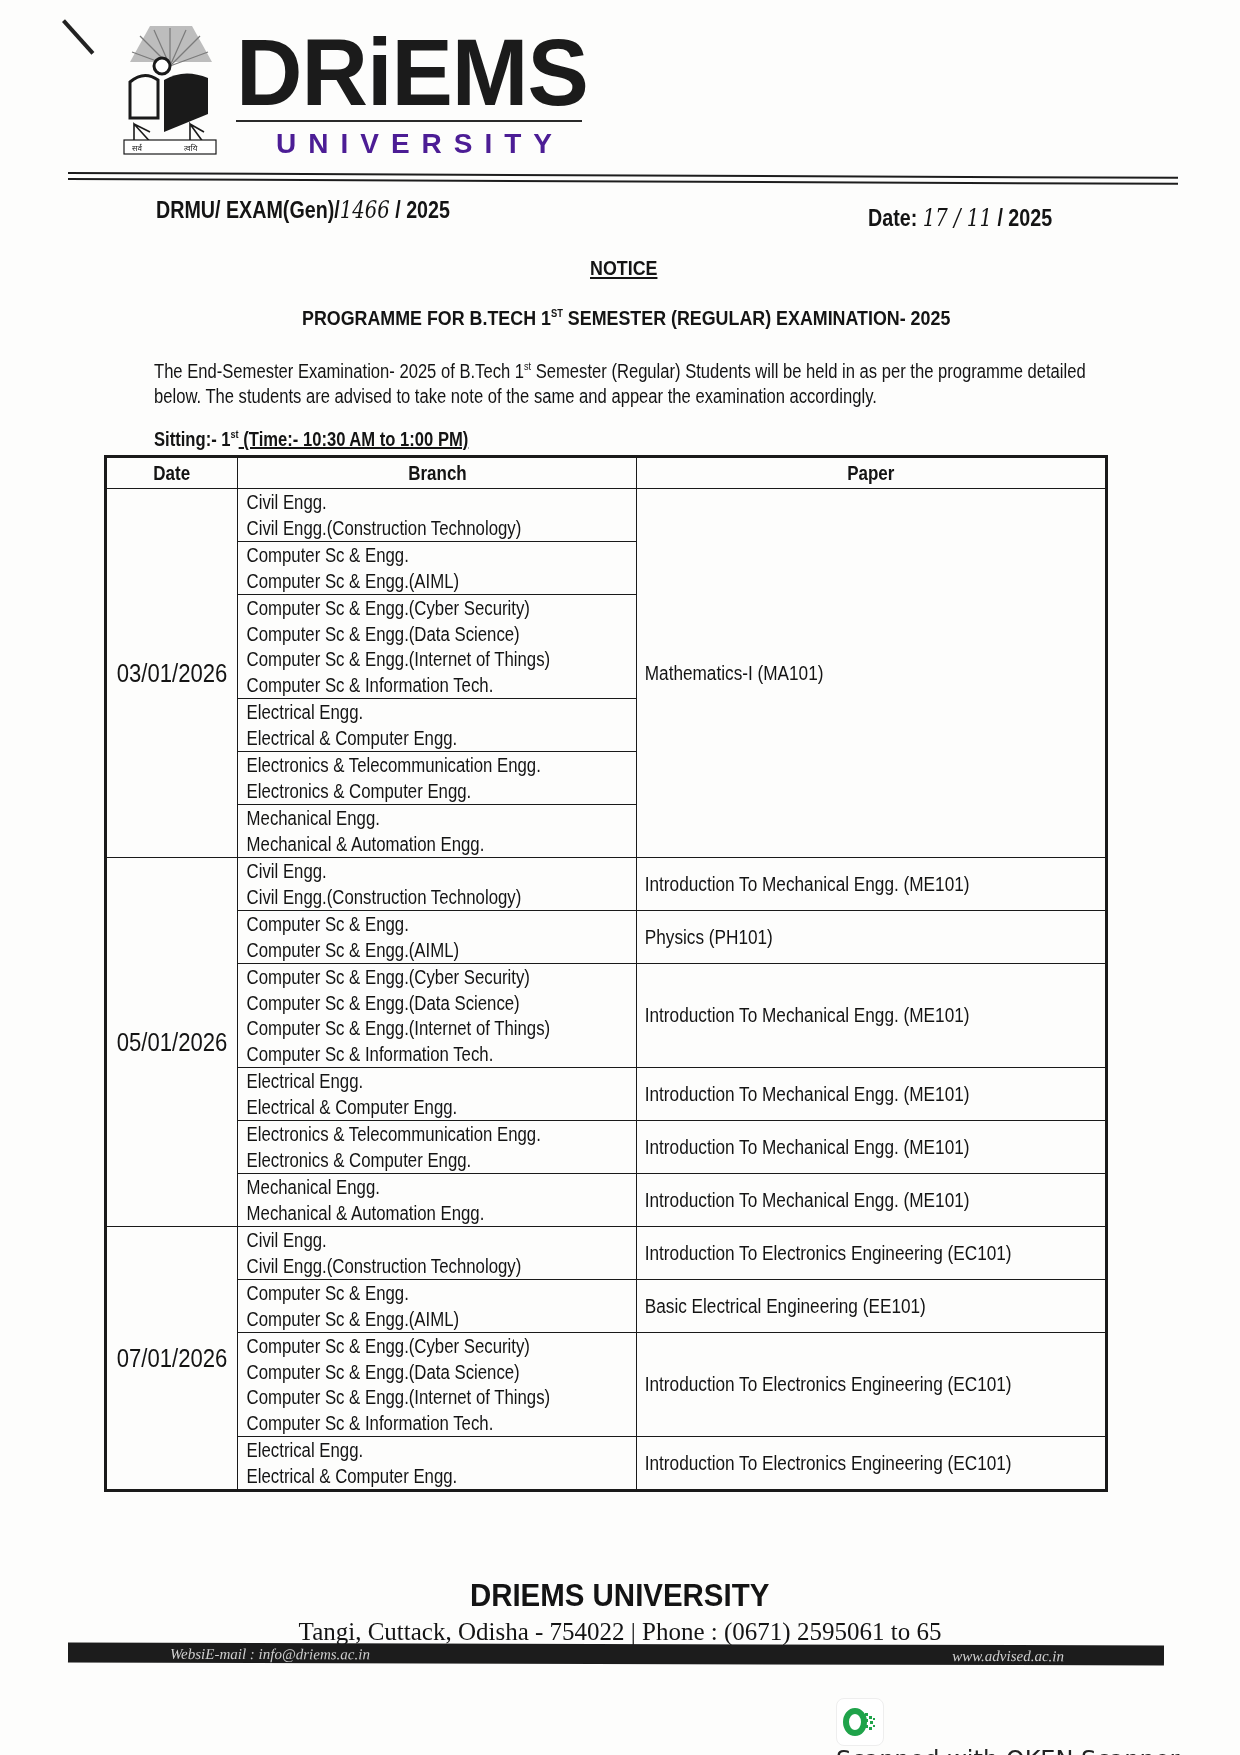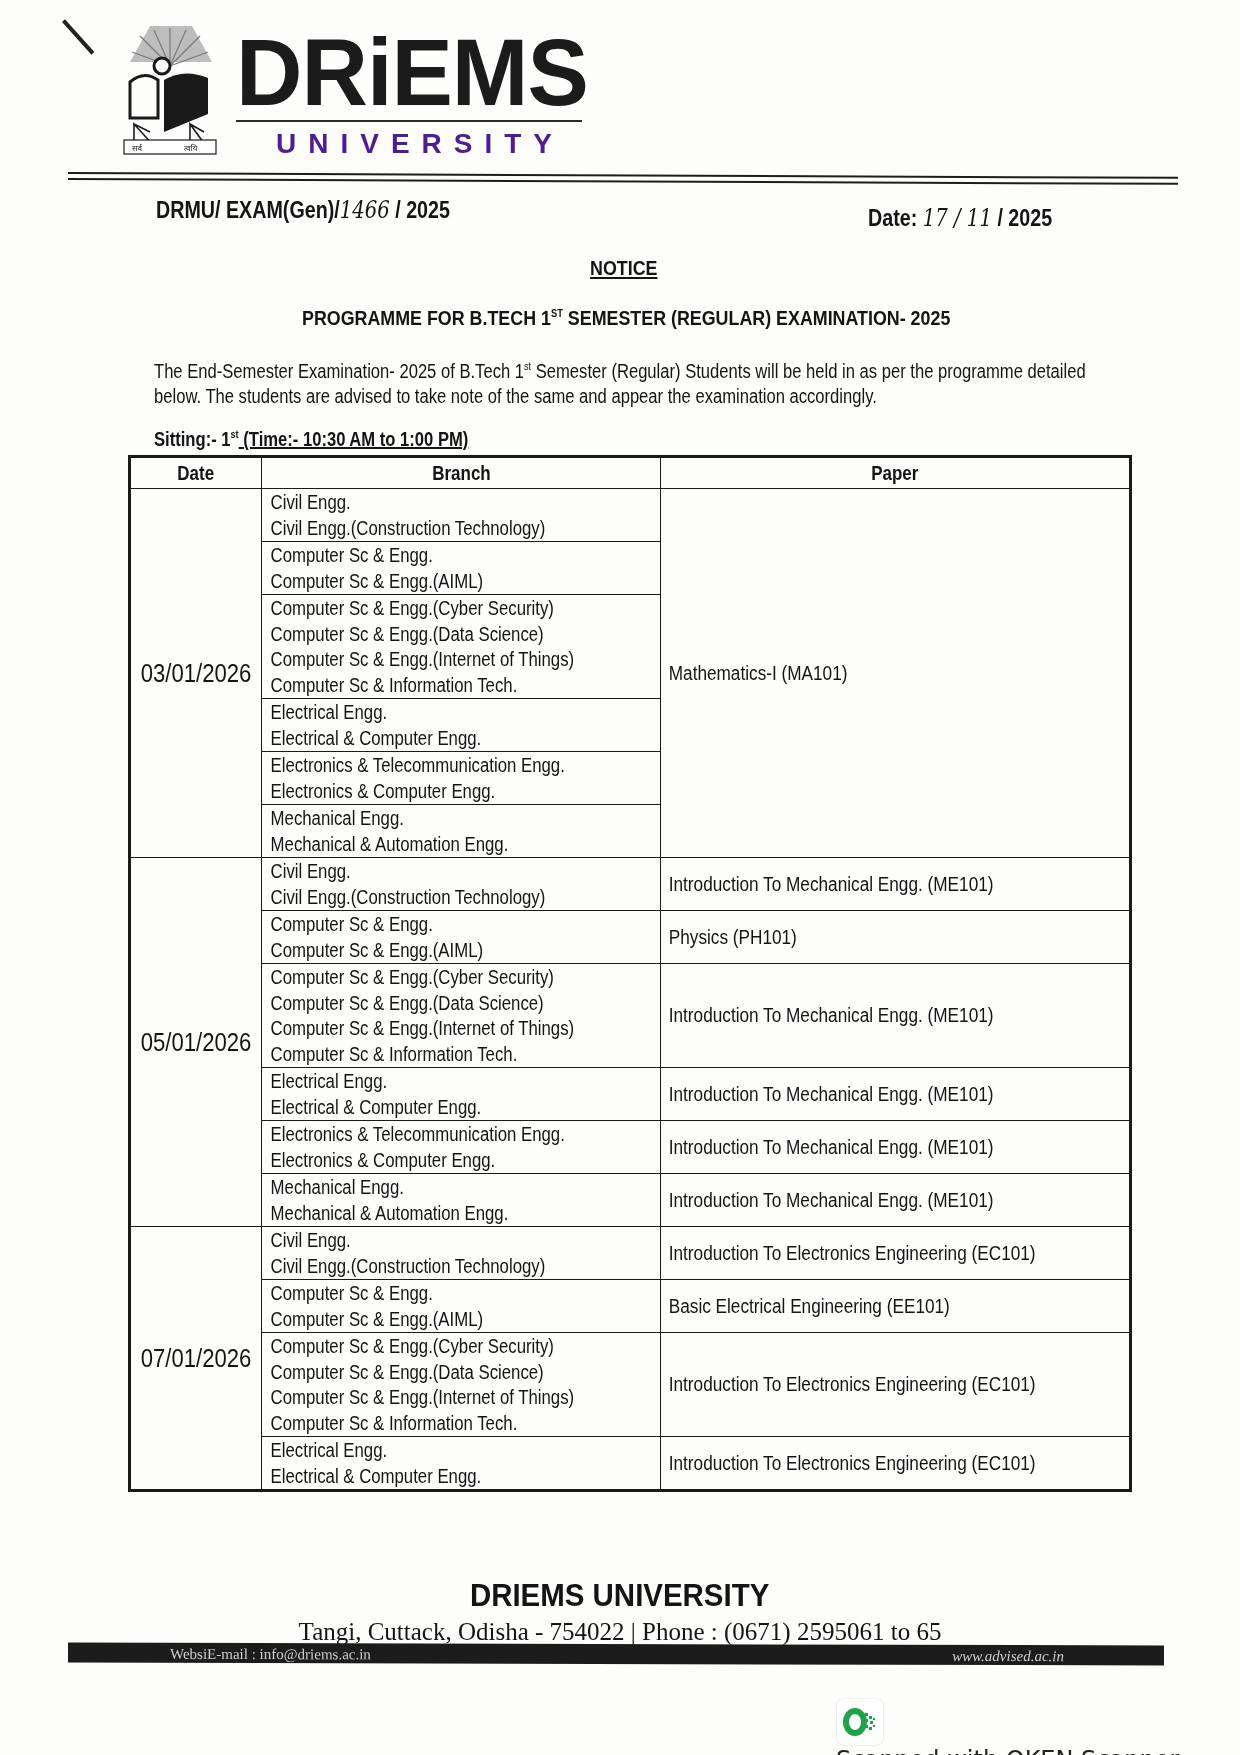--- a/index.html
+++ b/index.html
@@ -25,39 +25,39 @@
   .hand { font-family: "DejaVu Serif", serif; font-weight: 400; font-style: italic; }
 
   .notice { left: 590px; top: 256px; font-size: 21px; font-weight: 700; text-decoration: underline; transform: scaleX(0.85); transform-origin: left; }
   .prog { left: 302px; top: 306px; font-size: 21px; font-weight: 700; transform: scaleX(0.85); transform-origin: left; white-space: nowrap; }
   .prog sup, .intro sup, .sitting sup { font-size: 11px; }
   .intro { left: 154px; top: 354px; width: 1140px; font-size: 20px; line-height: 25px; transform: scaleX(0.83); transform-origin: left; }
   .sitting { left: 154px; top: 428px; font-size: 20px; font-weight: 700; transform: scaleX(0.83); transform-origin: left; white-space: nowrap; }
   .sitting .u { text-decoration: underline; }
 
   
-  .tbl { left: 128px; top: 455px; width: 1000px; border: 2px solid #1a1a1a; border-collapse: collapse; }
+  .tbl { left: 104px; top: 455px; width: 1000px; border: 2px solid #1a1a1a; border-collapse: collapse; }
   table.sched { border-collapse: collapse; width: 100%; }
   table.sched th, table.sched td { border: 1.5px solid #1a1a1a; padding: 0; vertical-align: middle; }
   table.sched th { font-size: 20px; font-weight: 700; height: 30px; }
   .th-in { display: inline-block; transform: scaleX(0.85); }
   .c-date { width: 108px; text-align: center; font-size: 26px; }
   .c-branch { width: 398px; }
   .c-paper { }
   .date-in { display: inline-block; transform: scaleX(0.85); }
   .branch-line { font-size: 19.5px; line-height: 25.5px; padding-left: 10px; white-space: nowrap; transform: scaleX(0.86); transform-origin: left; }
   .branch-cell { padding: 1px 0 0 0 !important; }
   .paper-in { font-size: 20px; padding-left: 9px; white-space: nowrap; display: inline-block; transform: scaleX(0.86); transform-origin: left; }
 
   
   .f-title { left: 0; width: 1240px; top: 1578px; text-align: center; font-size: 31px; font-weight: 700; }
   .f-title span { display: inline-block; transform: scaleX(0.95); }
   .f-addr { left: 0; width: 1240px; top: 1618px; text-align: center; font-family: "Liberation Serif", serif; font-size: 25px; }
   .f-bar { left: 68px; top: 1644px; width: 1096px; height: 20px; background: #1c1c1c; transform: rotate(0.15deg); }
-  .f-bar .l { position: absolute; left: 102px; top: 3px; font-family: "Liberation Serif", serif; font-size: 15px; color: #cfcfcf; }
+  .f-bar .l { position: absolute; left: 102px; top: 3px; font-family: "Liberation Serif", serif; font-style: italic; font-size: 15px; color: #cfcfcf; }
   .f-bar .r { position: absolute; right: 100px; top: 3px; font-family: "Liberation Serif", serif; font-style: italic; font-size: 15px; color: #cfcfcf; }
 
   .scanner { left: 836px; top: 1698px; display: flex; align-items: flex-start; flex-direction: column; }
   .scan-logo { width: 46px; height: 46px; border-radius: 8px; background: #fff; border: 1px solid #eee; display: flex; align-items: center; justify-content: center; margin-right: 14px; }
   .scan-text { font-family: "DejaVu Sans", sans-serif; font-size: 24px; color: #222; }
 </style>
 </head>
 <body>
 
 <div class="abs slash"></div>

